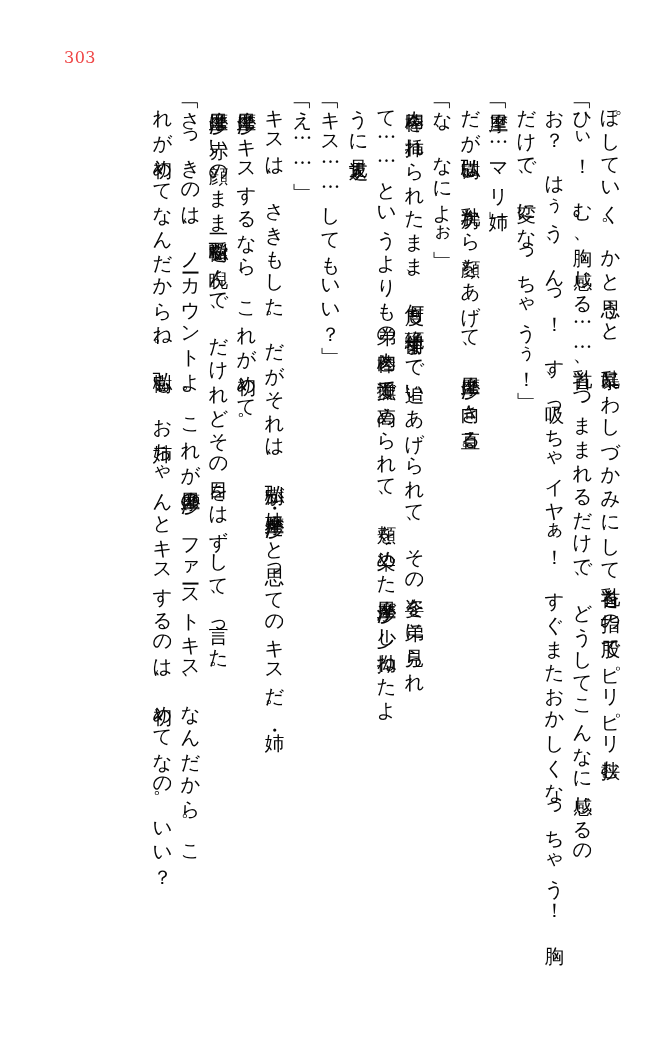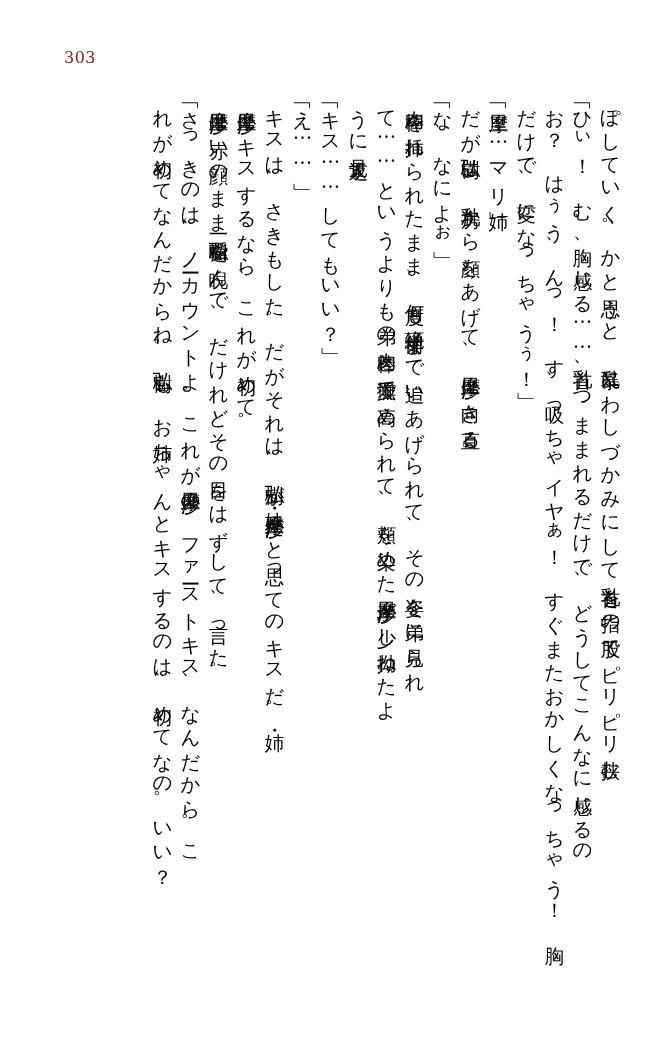--- a/index.html
+++ b/index.html
@@ -21,21 +21,21 @@
     height: 1050px;
     background: #ffffff;
   }
 
   .page-number {
     position: absolute;
     top: 48px;
     left: 64px;
     font-size: 16px;
     letter-spacing: 0.5px;
-    color: #7f1d1d;
+    color: #ef4444;
     font-family: "DejaVu Serif", "Liberation Serif", serif;
   }
 
   
   .text-block {
     position: absolute;
     top: 96px;
     right: 48px;
     left: 40px;
     bottom: 40px;

